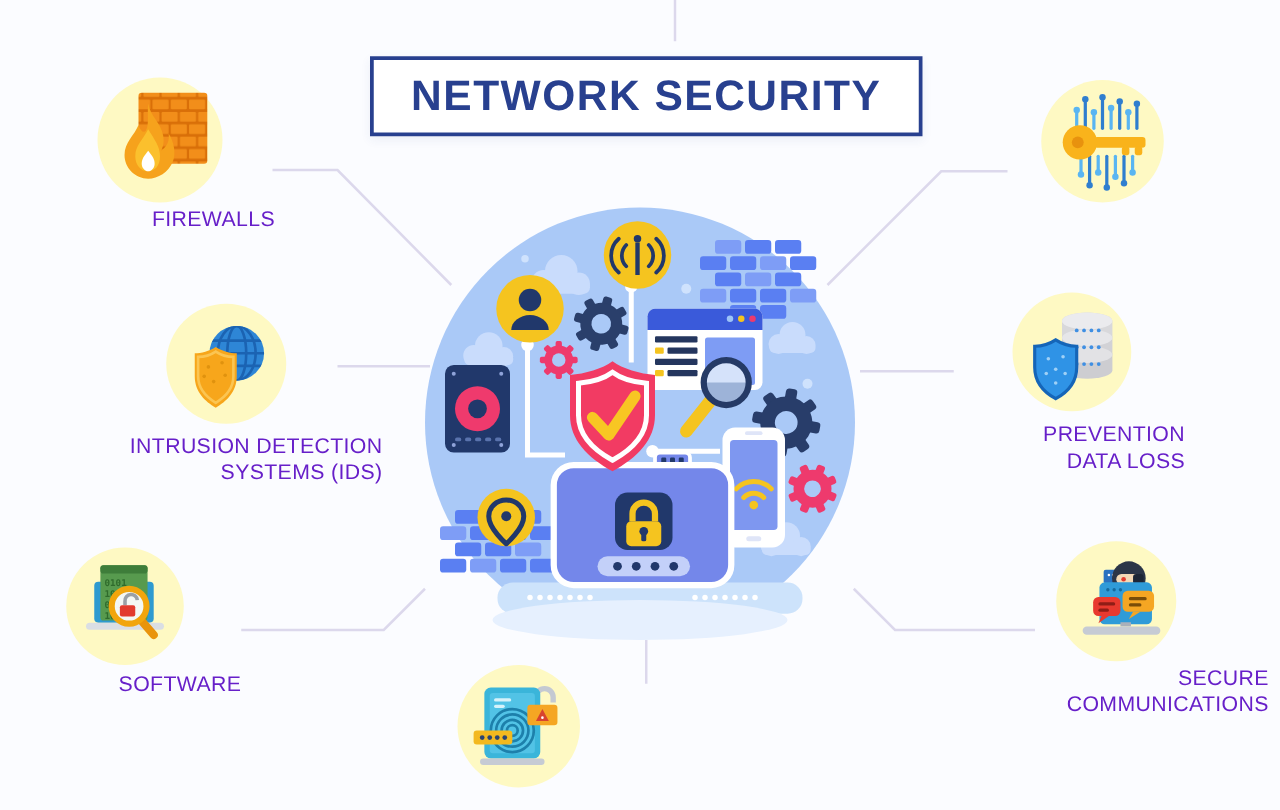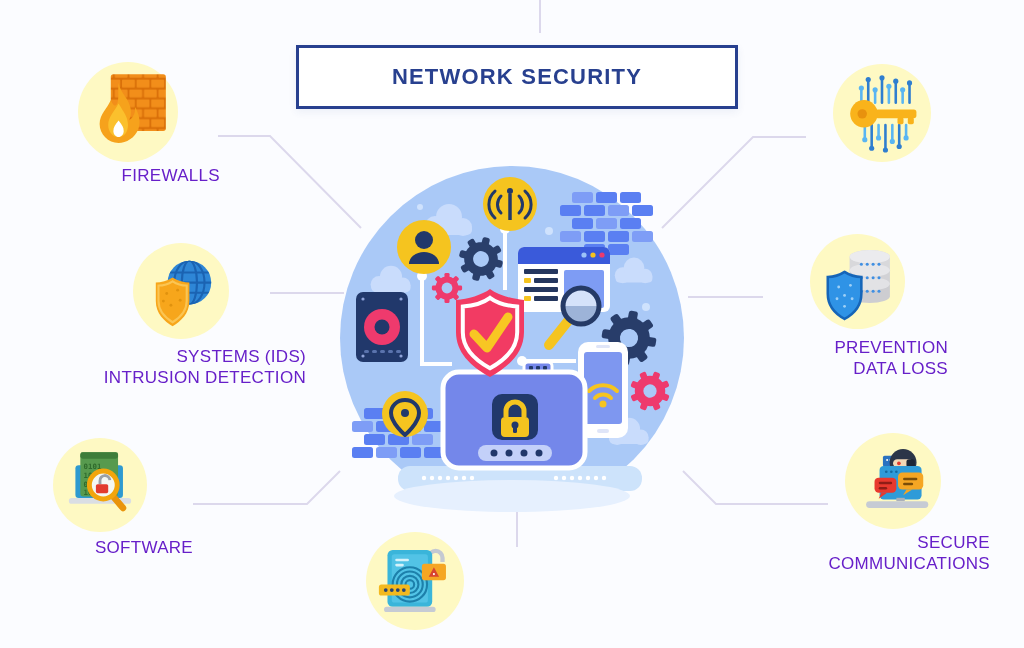--- a/index.html
+++ b/index.html
@@ -2,21 +2,21 @@
 <html><head>
 <meta charset="utf-8">
 <style>
   html,body{margin:0;padding:0;background:#fbfcff;}
   .stage{position:relative;width:1024px;height:648px;margin:0 auto;background:#fbfcff;overflow:hidden;
          font-family:"Liberation Sans",sans-serif;}
   .overlay{position:absolute;left:0;top:0;}
   .titlebox{position:absolute;left:296px;top:45px;width:442px;height:64px;background:#ffffff;
             border:3px solid #28408f;box-sizing:border-box;display:flex;align-items:center;justify-content:center;
             box-shadow:0 3px 8px rgba(40,64,143,.07);}
-  .titlebox span{color:#28408f;font-size:22px;font-weight:700;letter-spacing:1.2px;}
+  .titlebox span{color:#28408f;font-size:34px;font-weight:700;letter-spacing:1.2px;}
   .icon-wrap{position:absolute;border-radius:50%;background:#fef9c3;display:flex;align-items:center;justify-content:center;}
   .icon-wrap svg{overflow:visible;}
   .label{position:absolute;text-align:right;color:#671fc9;font-weight:400;font-size:17px;line-height:21px;letter-spacing:.3px;}
   .label span{display:block;}
 </style>
 </head>
 <body>
 
 <div class="stage">
 
@@ -369,22 +369,22 @@
       <g fill="#e0920e">
           <circle cx="33" cy="53" r="1.7"></circle>
           <circle cx="46" cy="49" r="1.7"></circle>
           <circle cx="38" cy="67" r="1.7"></circle>
           <circle cx="49" cy="61" r="1.7"></circle>
           <circle cx="29" cy="62" r="1.7"></circle>
         </g>
     </svg>
   </div>
   <div class="label" style="left:56px;top:346px;width:250px">
+    <span>INTRUSION DETECTION</span>
     <span>SYSTEMS (IDS)</span>
-    <span>INTRUSION DETECTION</span>
   </div>
 
   <div class="icon-wrap" style="left:810px;top:234px;width:95px;height:95px">
     <svg width="84" height="84" viewBox="0 0 100 100">
       <g>
         <path d="M40,20 a24,8 0 0 1 48,0 v15 a24,8 0 0 1 -48,0 z" fill="#d8d8db"></path>
           <ellipse cx="64" cy="20" rx="24" ry="8" fill="#ebebee"></ellipse>
         <path d="M40,36 a24,8 0 0 1 48,0 v15 a24,8 0 0 1 -48,0 z" fill="#d2d2d6"></path>
           <ellipse cx="64" cy="36" rx="24" ry="8" fill="#e6e6e9"></ellipse>
         <path d="M40,52 a24,8 0 0 1 48,0 v15 a24,8 0 0 1 -48,0 z" fill="#cdcdd1"></path>
@@ -469,21 +469,21 @@
       <rect x="28" y="46" width="26" height="18" rx="5" fill="#e8392e"></rect>
       <path d="M36,64 l-3,7 l10,-7 z" fill="#e8392e"></path>
       <g fill="#8f1d16">
           <rect x="33" y="51" width="16" height="3" rx="1.5"></rect>
           <rect x="33" y="57" width="10" height="3" rx="1.5"></rect>
         </g>
       <rect x="54" y="70" width="10" height="4" fill="#aab0ba"></rect>
       <rect x="18" y="74" width="74" height="8" rx="4" fill="#c6cbd4"></rect>
     </svg>
   </div>
-  <div class="label" style="left:750px;top:532px;width:240px">
+  <div class="label" style="left:775px;top:532px;width:240px">
     <span>SECURE</span>
     <span>COMMUNICATIONS</span>
   </div>
 
   <div class="icon-wrap" style="left:366px;top:532px;width:98px;height:98px">
     <svg width="86" height="86" viewBox="0 0 100 100">
       <defs>
           <clipPath id="docclip">
             <rect x="18" y="14" width="52" height="66" rx="6"></rect>
           </clipPath>

